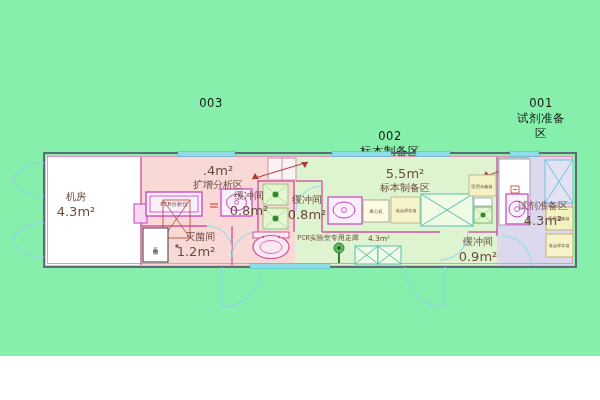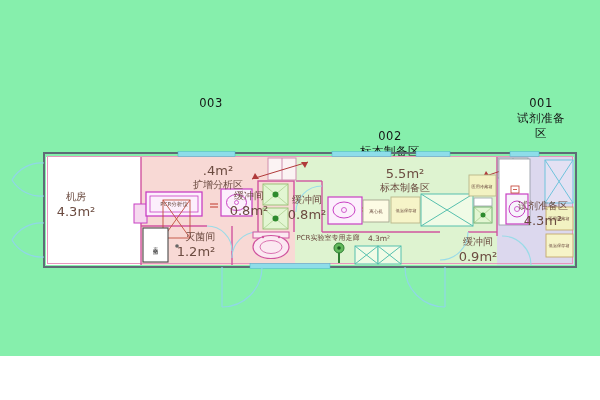--- a/index.html
+++ b/index.html
@@ -240,21 +240,21 @@
 
   <div class="lbl" style="left:394px;top:166px;margin-left:11px;">
     <div class="area">5.5m²</div>
     <div class="rname">标本制备区</div>
   </div>
 
   <div class="tiny" style="left:376px;top:211px;">离心机</div>
   <div class="tiny" style="left:406px;top:210px;font-size:4.2px;">低温保存箱</div>
   <div class="tiny" style="left:482px;top:186px;font-size:4.2px;">医用冷藏箱</div>
 
-  <div class="tiny" style="left:328px;top:238px;font-size:7px;">PCR实验室专用走廊</div>
+  <div class="tiny" style="left:328px;top:238px;font-size:7px;font-family:Liberation Mono, monospace;">PCR实验室专用走廊</div>
   <div class="tiny" style="left:379px;top:238px;font-size:7.5px;">4.3m²</div>
 
   <div class="lbl" style="left:478px;top:236px;">
     <div class="rname">缓冲间</div>
     <div class="area">0.9m²</div>
   </div>
 
   <div class="lbl" style="left:543px;top:200px;">
     <div class="rname">试剂准备区</div>
     <div class="area">4.3m²</div>

